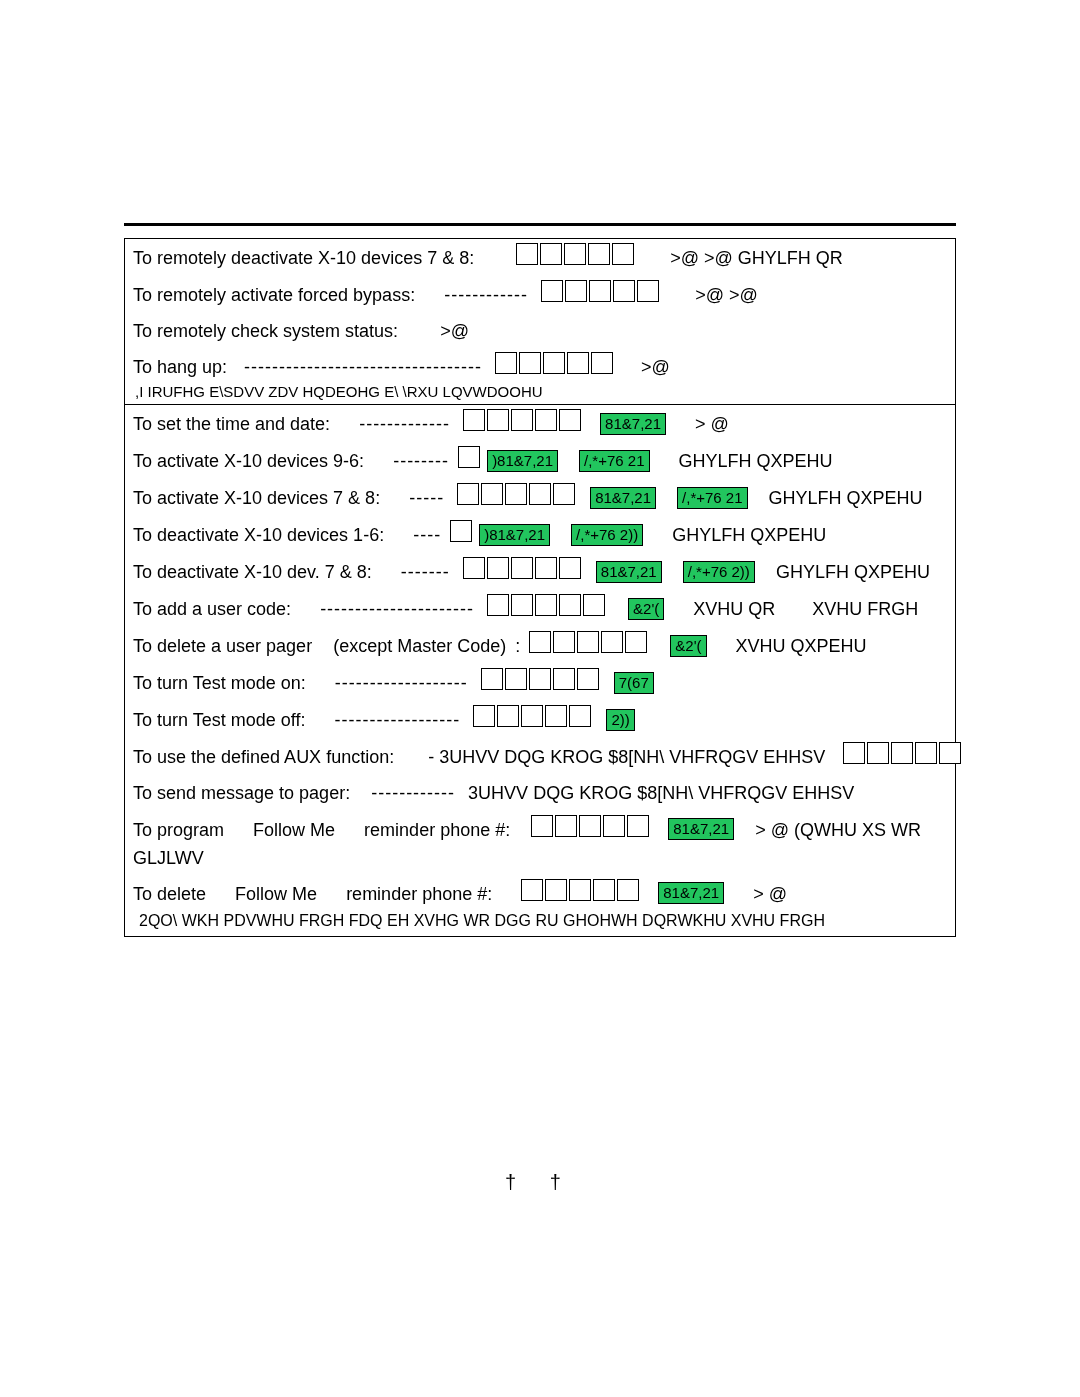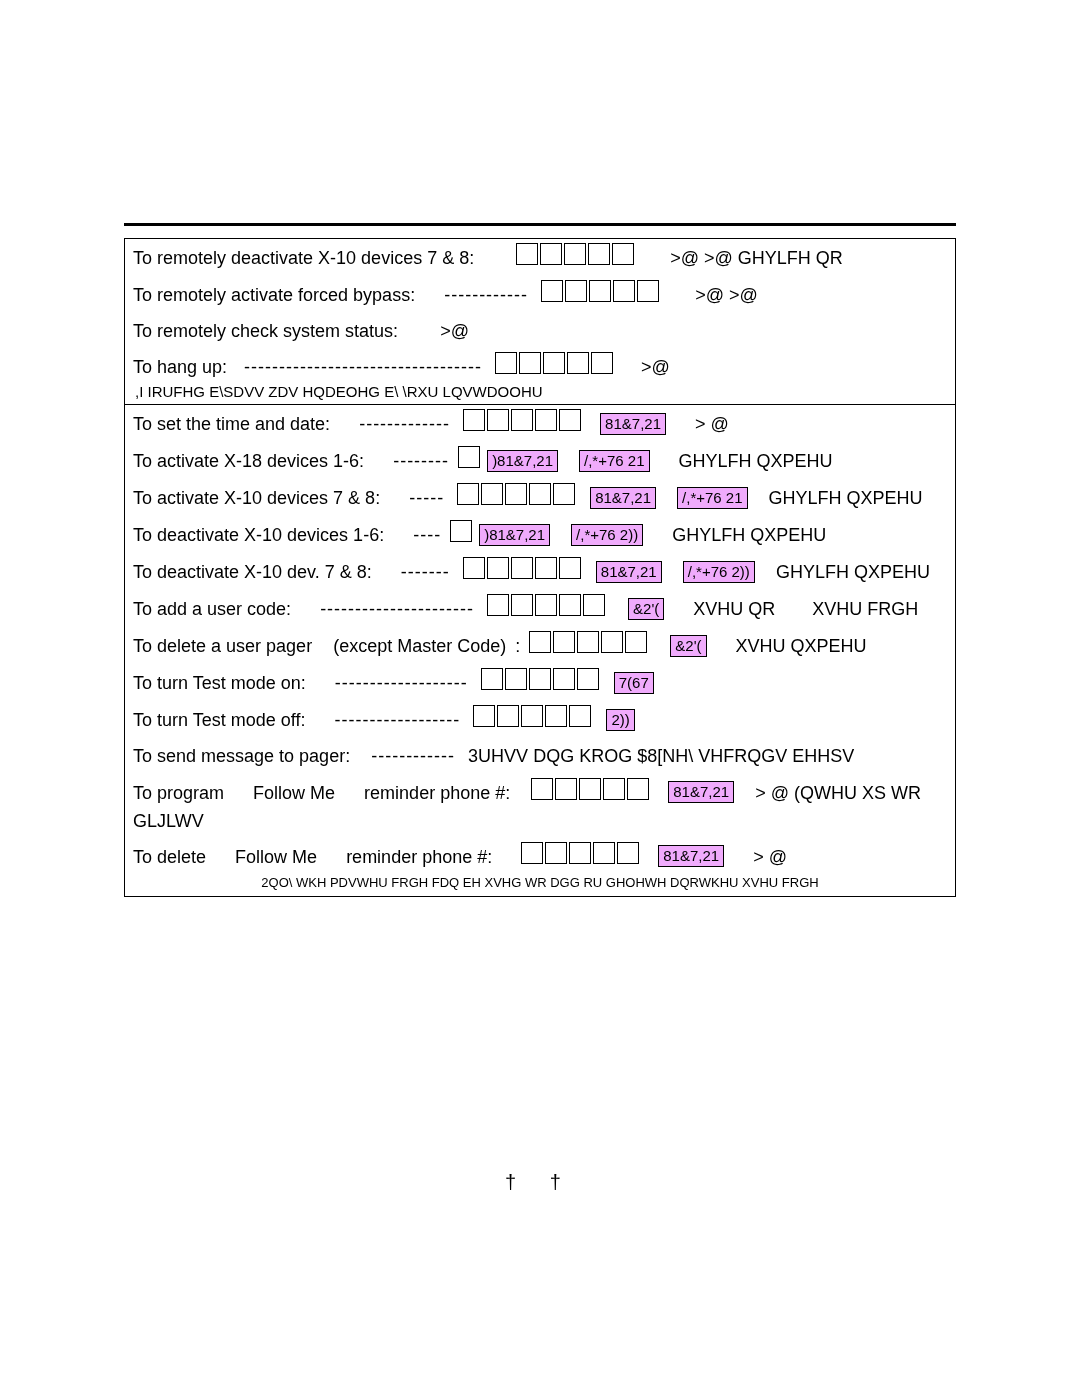--- a/index.html
+++ b/index.html
@@ -14,29 +14,29 @@
   }
   .hr-top{border-top:3px solid #000;width:100%;margin-bottom:12px;}
   .table{border:1.5px solid #000;}
   .sec-div{border-top:1.5px solid #000;width:100%;}
   .row{padding:4px 8px 4px 8px; line-height:26px; white-space:nowrap;}
   .row > *{vertical-align:middle;}
   .header{font-size:18px;letter-spacing:0.5px;padding:6px 8px 2px 8px;}
   .dash{letter-spacing:1px;}
   .boxes{display:inline-block;vertical-align:middle;}
   .box{display:inline-block;width:20px;height:20px;border:1.2px solid #000;margin-right:2px;background:#fff;}
-  .kbox{display:inline-block;border:1.2px solid #000;padding:0 4px;height:20px;line-height:20px;font-size:15px;background:#f0abfc;}
+  .kbox{display:inline-block;border:1.2px solid #000;padding:0 4px;height:20px;line-height:20px;font-size:15px;background:#22c55e;}
   .sp4{display:inline-block;width:4px;}
   .sp8{display:inline-block;width:8px;}
   .sp12{display:inline-block;width:12px;}
   .sp16{display:inline-block;width:16px;}
   .sp24{display:inline-block;width:24px;}
   .sp32{display:inline-block;width:32px;}
   .smallprint{font-size:15px;padding:2px 10px 4px 10px;}
-  .footnote{font-size:13px;padding:4px 14px 6px 14px;text-align:center;}
+  .footnote{font-size:16px;padding:4px 14px 6px 14px;}
   .daggers{position:absolute;left:0;width:100%;text-align:center;top:948px;font-size:20px;letter-spacing:14px;}
 </style>
 </head>
 <body>
 
 <div class="page">
   <div class="hr-top"></div>
 
   <div class="table">
 
@@ -78,21 +78,21 @@
     <div class="row">
       <span>To set the time and date:</span>
       <span class="sp24"></span><span class="dash">-------------</span><span class="sp8"></span>
       <span class="boxes"><span class="box"></span><span class="box"></span><span class="box"></span><span class="box"></span><span class="box"></span></span>
       <span class="sp12"></span><span class="kbox">81&amp;7,21</span>
       <span class="sp24"></span><span>&gt;  @</span>
     </div>
 
 
     <div class="row">
-      <span>To activate X-18 devices 1-6:</span>
+      <span>To activate X-10 devices 9-6:</span>
       <span class="sp24"></span><span class="dash">--------</span><span class="sp4"></span>
       <span class="boxes"><span class="box"></span></span>
       <span class="kbox">)81&amp;7,21</span>
       <span class="sp16"></span><span class="kbox">/,*+76 21</span>
       <span class="sp24"></span><span>GHYLFH QXPEHU</span>
     </div>
 
     <div class="row">
       <span>To activate X-10 devices 7 &amp; 8:</span>
       <span class="sp24"></span><span class="dash">-----</span><span class="sp8"></span>
@@ -145,20 +145,27 @@
       <span class="sp8"></span><span class="kbox">7(67</span>
     </div>
 
     <div class="row">
       <span>To turn Test mode off:</span>
       <span class="sp24"></span><span class="dash">------------------</span><span class="sp8"></span>
       <span class="boxes"><span class="box"></span><span class="box"></span><span class="box"></span><span class="box"></span><span class="box"></span></span>
       <span class="sp8"></span><span class="kbox">2))</span>
     </div>
 
+    <div class="row">
+      <span>To use the defined AUX function:</span>
+      <span class="sp24"></span>
+      <span>- 3UHVV DQG KROG  $8[NH\  VHFRQGV   EHHSV</span>
+      <span class="sp8"></span>
+      <span class="boxes"><span class="box"></span><span class="box"></span><span class="box"></span><span class="box"></span><span class="box"></span></span>
+    </div>
 
     <div class="row">
       <span>To send message to pager:</span>
       <span class="sp16"></span><span class="dash">------------</span><span class="sp8"></span>
       <span>3UHVV DQG KROG  $8[NH\  VHFRQGV   EHHSV</span>
     </div>
 
     <div class="row" style="padding-bottom:0">
       <span>To program</span><span class="sp24"></span>
       <span>Follow Me</span><span class="sp24"></span>

